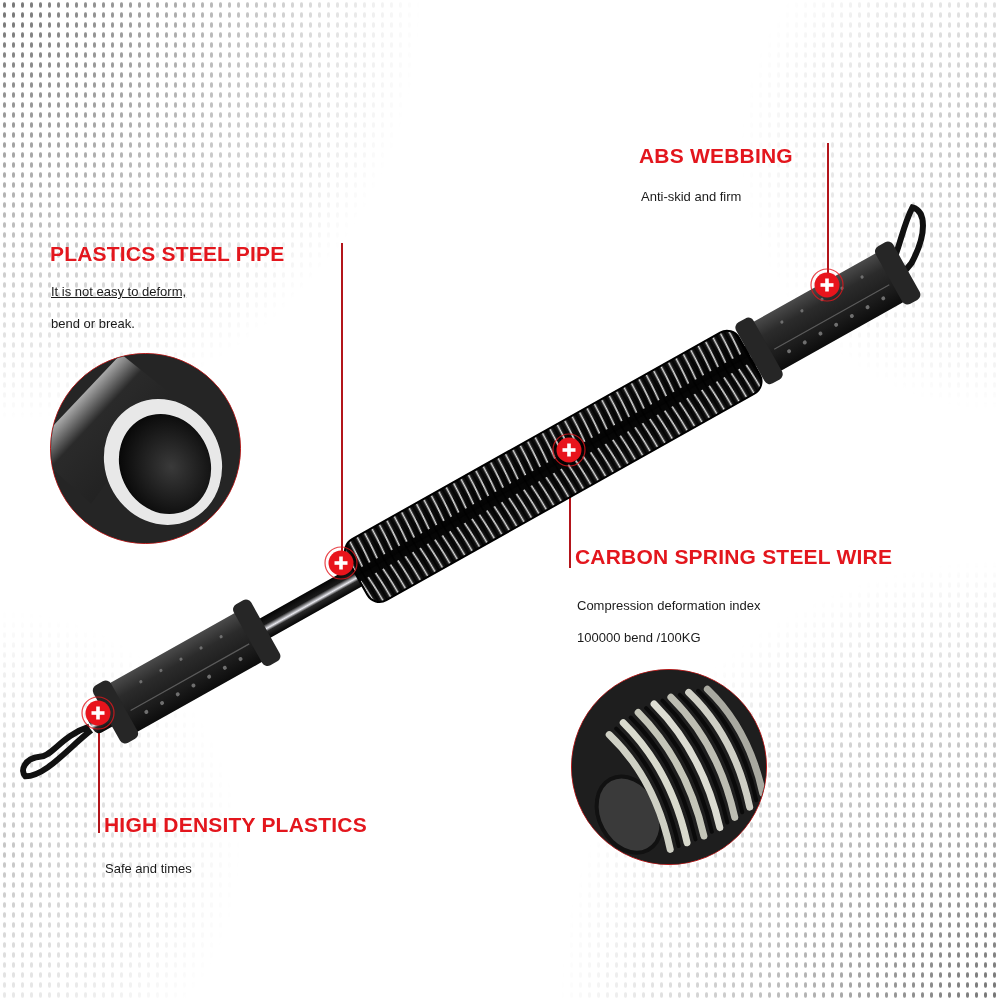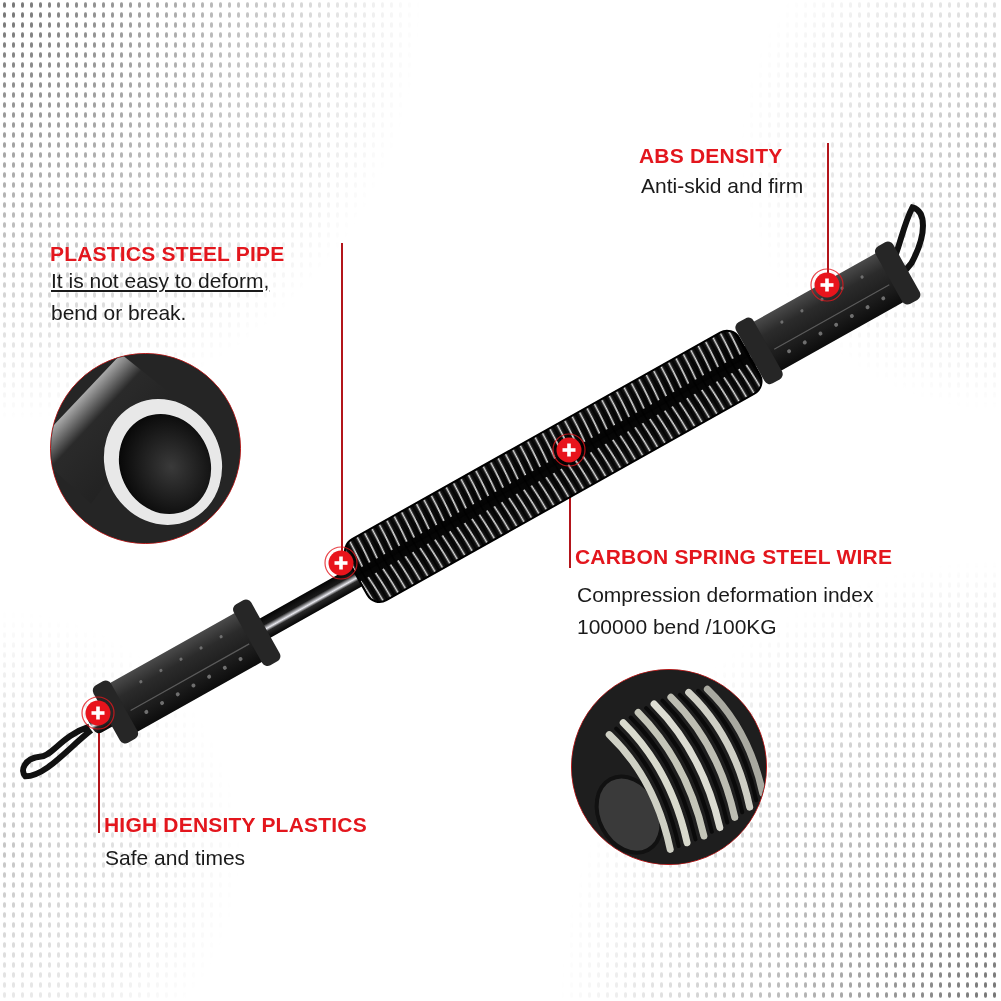--- a/index.html
+++ b/index.html
@@ -13,21 +13,21 @@
   .bg-dots .br { -webkit-mask-image: radial-gradient(circle at 100% 100%, rgba(0,0,0,0.95) 0px, rgba(0,0,0,0.5) 200px, rgba(0,0,0,0) 440px);
                  mask-image: radial-gradient(circle at 100% 100%, rgba(0,0,0,0.95) 0px, rgba(0,0,0,0.5) 200px, rgba(0,0,0,0) 440px); }
   .bg-dots .tr { -webkit-mask-image: radial-gradient(circle at 100% 15%, rgba(0,0,0,0.45) 0px, rgba(0,0,0,0) 260px);
                  mask-image: radial-gradient(circle at 100% 15%, rgba(0,0,0,0.45) 0px, rgba(0,0,0,0) 260px); }
   .bg-dots .bl { -webkit-mask-image: radial-gradient(circle at 0 85%, rgba(0,0,0,0.4) 0px, rgba(0,0,0,0) 240px);
                  mask-image: radial-gradient(circle at 0 85%, rgba(0,0,0,0.4) 0px, rgba(0,0,0,0) 240px); }
 
   .product { position:absolute; left:0; top:0; width:1001px; height:1001px; }
 
   .title { position:absolute; color:#e3161d; font-weight:bold; font-size:21px; letter-spacing:0.2px; white-space:nowrap; }
-  .desc  { position:absolute; color:#1a1a1a; font-size:21px; line-height:32px; white-space:nowrap; }
+  .desc  { position:absolute; color:#1a1a1a; font-size:13px; line-height:32px; white-space:nowrap;margin-top:11px; }
 
   .vline { position:absolute; width:1.5px; background:#b3151b; }
 
   .marker { position:absolute; width:34px; height:34px; margin-left:-17px; margin-top:-17px; }
 
   .inset { position:absolute; border-radius:50%; overflow:hidden; border:1.5px solid #b51a1a; box-sizing:border-box; }
 </style>
 </head>
 <body>
 
@@ -194,21 +194,21 @@
 <svg class="marker" style="left:98px; top:713px;" viewBox="0 0 34 34">
   <circle cx="17" cy="17" r="16" fill="none" stroke="#e3161d" stroke-width="1.2" opacity="0.8"></circle>
   <circle cx="17" cy="17" r="12.5" fill="#e8141c"></circle>
   <g>
       <rect x="15.2" y="10.5" width="3.6" height="13" fill="#fff"></rect>
       <rect x="10.5" y="15.2" width="13" height="3.6" fill="#fff"></rect>
     </g>
 </svg>
 
 <div>
-  <div class="title" style="left:639px; top:144px;">ABS DENSITY</div>
+  <div class="title" style="left:639px; top:144px;">ABS WEBBING</div>
   <div class="desc" style="left:641px; top:170px;">Anti-skid and firm</div>
 </div>
 
 <div>
   <div class="title" style="left:50px; top:242px;">PLASTICS STEEL PIPE</div>
   <div class="desc" style="left:51px; top:265px;text-decoration:underline;">It is not easy to deform,</div>
   <div class="desc" style="left:51px; top:297px;">bend or break.</div>
 </div>
 
 <div>

